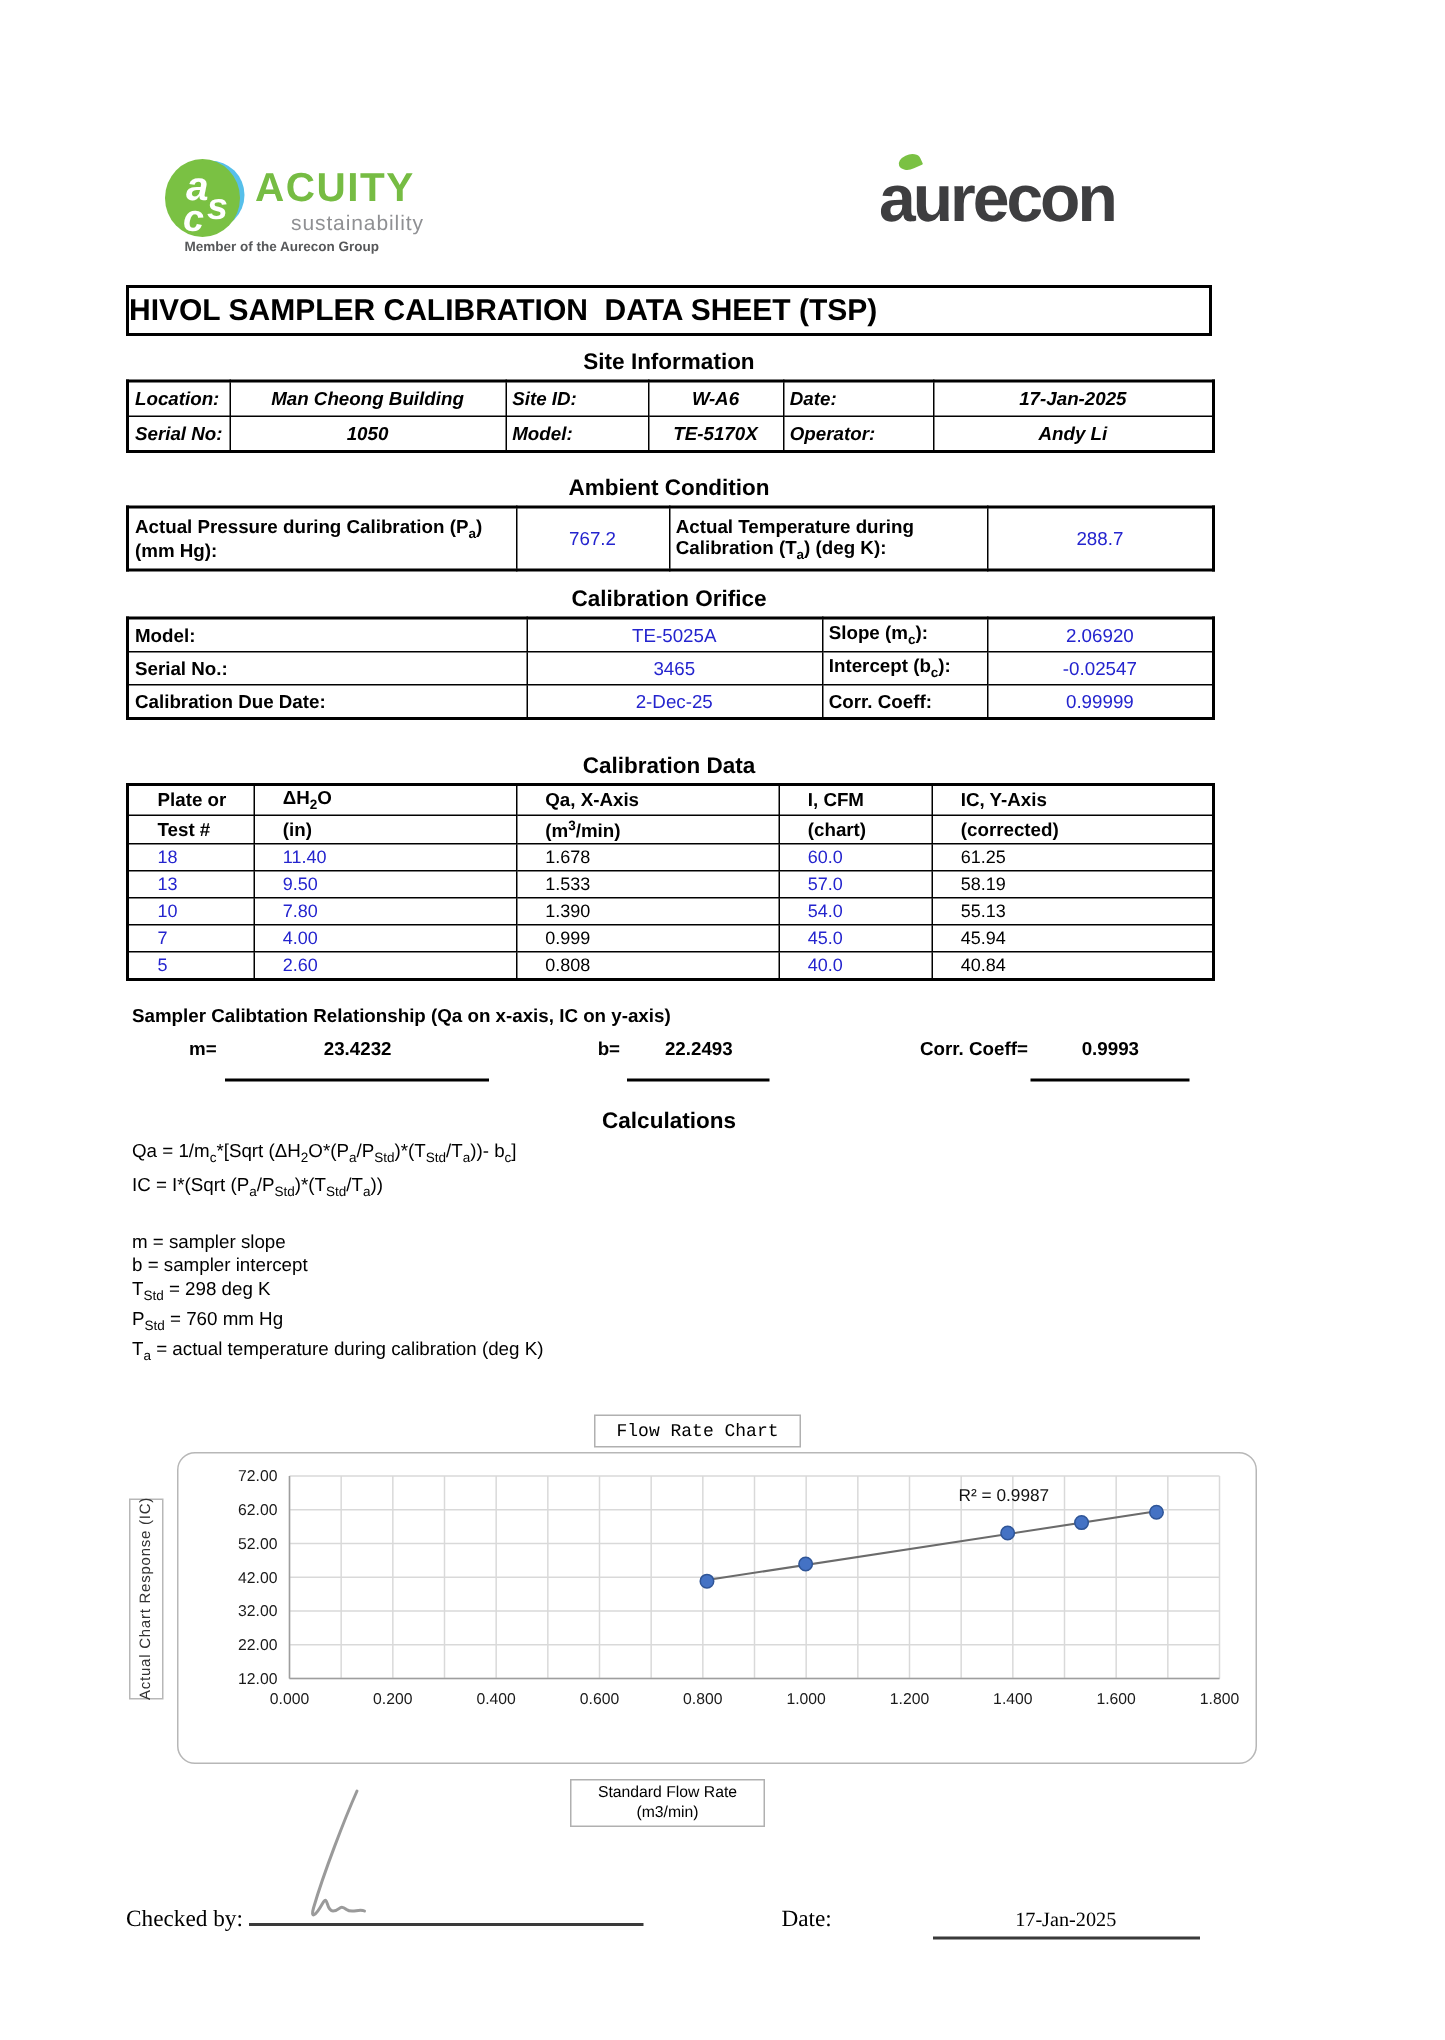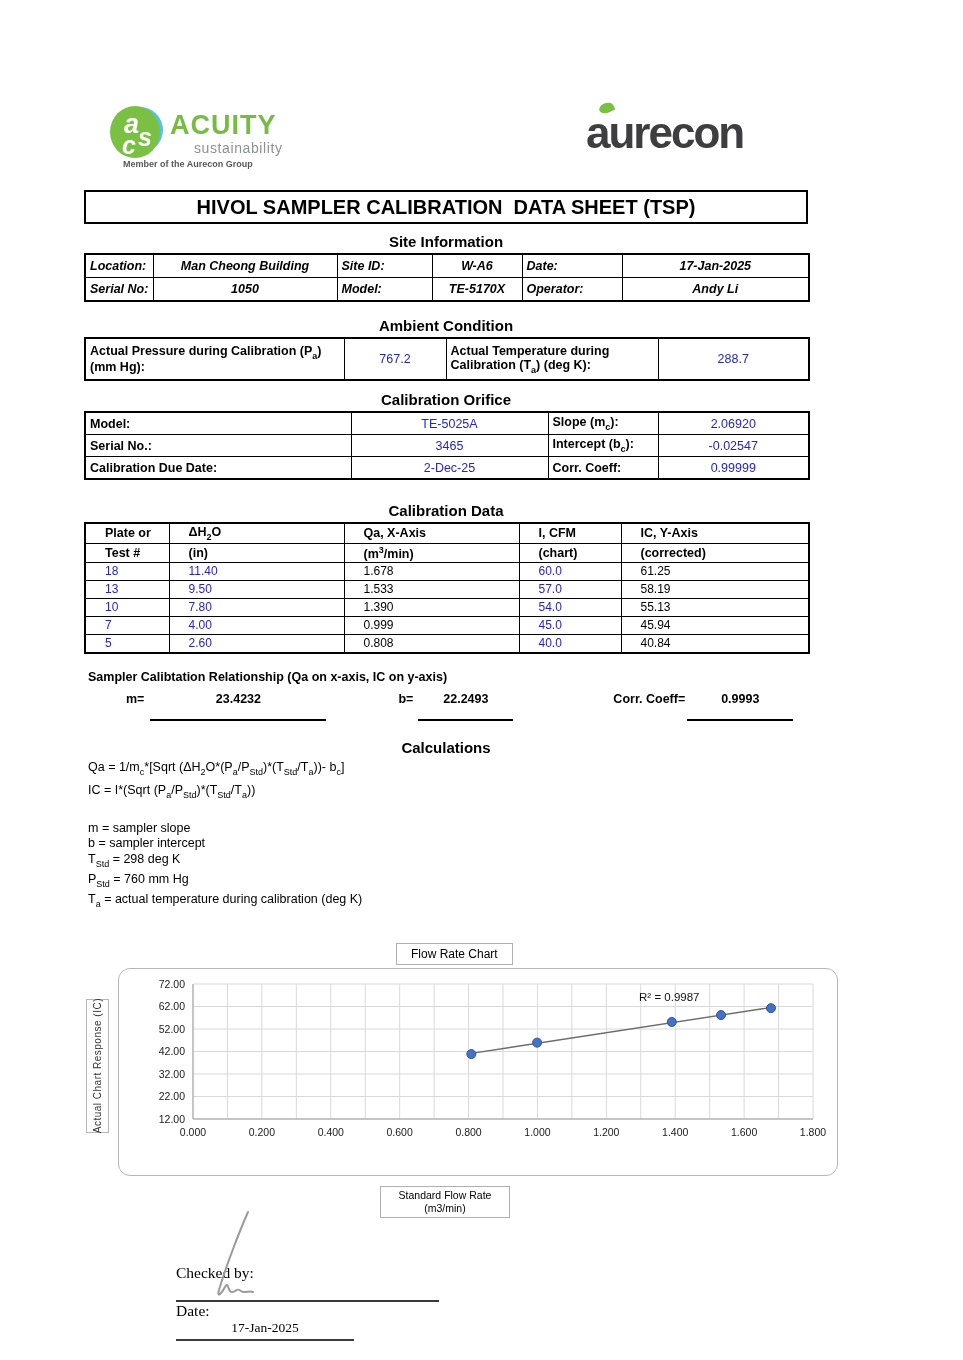--- a/index.html
+++ b/index.html
@@ -12,21 +12,21 @@
                color:#76BC43;letter-spacing:1px;}
   .acuity-tag{position:absolute;left:86px;top:38px;font-size:14px;color:#8F9093;letter-spacing:.6px;}
   .acuity-member{position:absolute;left:15px;top:57px;font-size:9px;font-weight:bold;color:#57585A;}
   .aurecon{position:absolute;left:586px;top:104px;width:200px;height:60px;}
   .aurecon-name{position:absolute;left:0;top:4px;font-size:44px;font-weight:bold;color:#3E3E40;
                 letter-spacing:-2px;}
   .aurecon-leaf{position:absolute;left:13px;top:-1px;width:15px;height:10px;background:#7AC143;
                 border-radius:80% 100% 10% 100%;transform:rotate(-24deg);}
   
   .title-box{margin:190px 0 0 84px;width:720px;border:2px solid #000;height:30px;line-height:30px;
-             text-align:center;font-size:20px;font-weight:bold;white-space:pre;}
+             font-size:20px;font-weight:bold;white-space:pre;}
   
   .sec-head{width:724px;margin-left:84px;text-align:center;font-size:15px;font-weight:bold;}
   
   table{border-collapse:collapse;table-layout:fixed;width:724px;margin-left:84px;
         border:2px solid #000;}
   td{border:1px solid #000;padding:1px 4px;font-size:12.5px;overflow:hidden;}
   .lbl{font-weight:bold;text-align:left;}
   .valb{font-weight:bold;text-align:center;}
   .blue{color:#2424CE;text-align:center;}
   .site-table td{height:20px;font-style:italic;}
@@ -43,34 +43,34 @@
   .uval{border-bottom:2.5px solid #000;text-align:center;padding-bottom:13px;}
   
   .calc-head{margin-top:18px;}
   .formula{margin:4px 0 0 88px;font-size:12.5px;line-height:15px;}
   .defs-row{display:flex;margin:18px 0 0 88px;width:780px;}
   .defs-col{font-size:12.5px;line-height:15.7px;}
   .defs-left{width:340px;}
   
   .chart-wrap{position:relative;margin:30px 0 0 84px;width:790px;height:240px;}
   .chart-title-box{position:absolute;left:312px;top:0;border:1px solid #b0b0b0;background:#fff;
-                   padding:3px 14px;font-size:12px;}
+                   padding:3px 14px;font-size:12px;font-family:Liberation Mono, monospace;}
   .chart-box{position:absolute;left:34px;top:25px;width:718px;height:206px;background:#fff;
              border:1.5px solid #b7b7b7;border-radius:12px;}
   .ylab-box{position:absolute;left:2px;top:56px;width:21px;height:132px;border:1px solid #b7b7b7;
             display:flex;align-items:center;justify-content:center;}
   .ylab-box span{writing-mode:vertical-rl;transform:rotate(180deg);font-size:10px;color:#333;
                  letter-spacing:.5px;white-space:nowrap;}
   .chart-box svg{position:absolute;left:0;top:0;}
   svg text{font-family:"Liberation Sans",sans-serif;}
   .xlab-box{margin:3px 0 0 380px;width:128px;border:1px solid #b0b0b0;text-align:center;
             font-size:10.5px;line-height:13px;padding:2px 0;}
   
   .footer{display:flex;align-items:baseline;margin:46px 0 0 84px;
-          font-family:"Liberation Serif",serif;flex-direction:column;}
+          font-family:"Liberation Serif",serif;}
   .chk-label{font-size:15.5px;}
   .sig-line{position:relative;width:263px;border-bottom:2px solid #3a3a3a;height:18px;margin-left:4px;}
   .sig-svg{position:absolute;left:28px;bottom:-4px;overflow:visible;}
   .date-label{font-size:15.5px;margin-left:92px;}
   .date-line{width:178px;border-bottom:2px solid #3a3a3a;text-align:center;font-size:13.5px;
              padding-bottom:3px;margin-left:67px;}
 </style>
 </head>
 <body>
 

